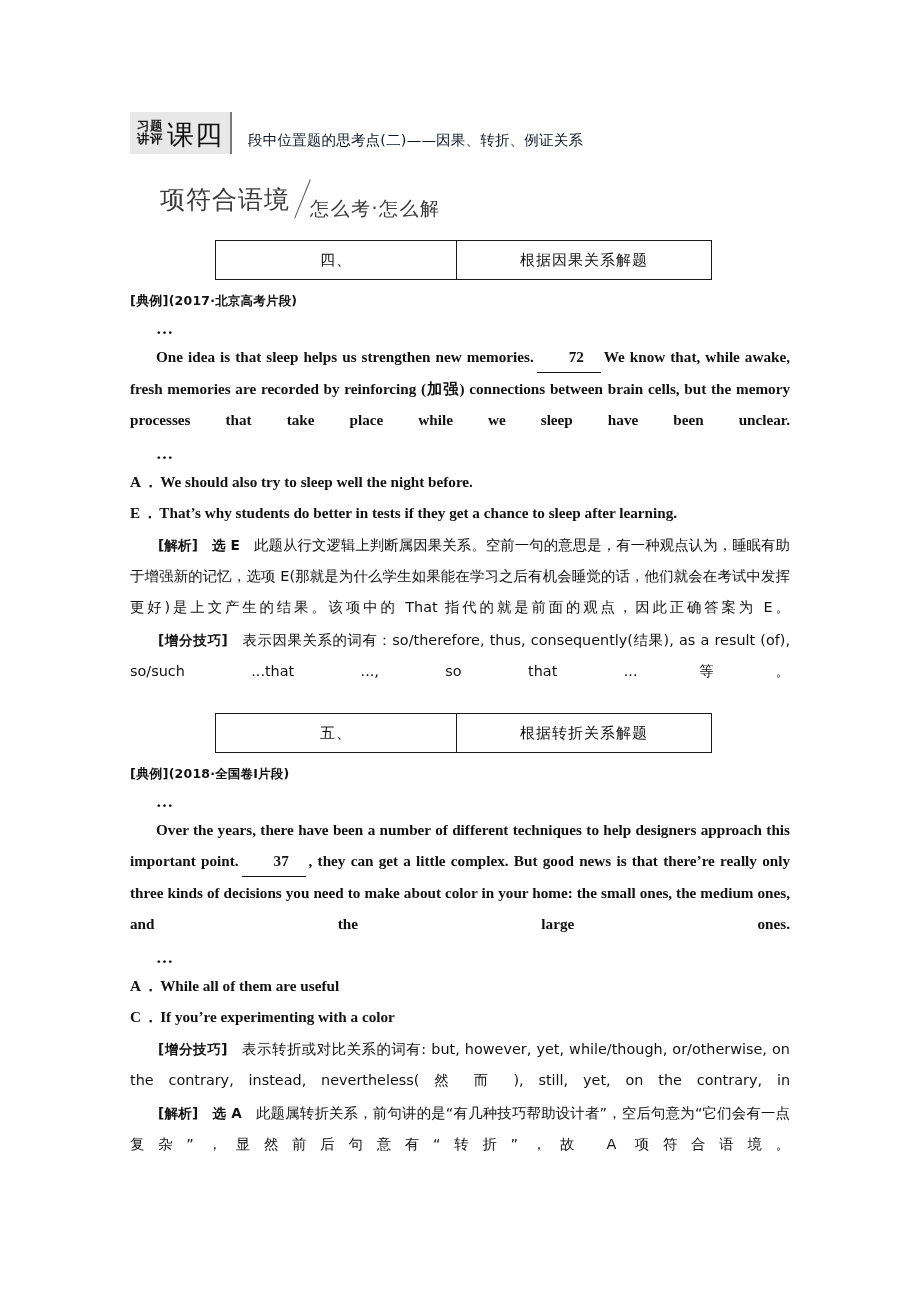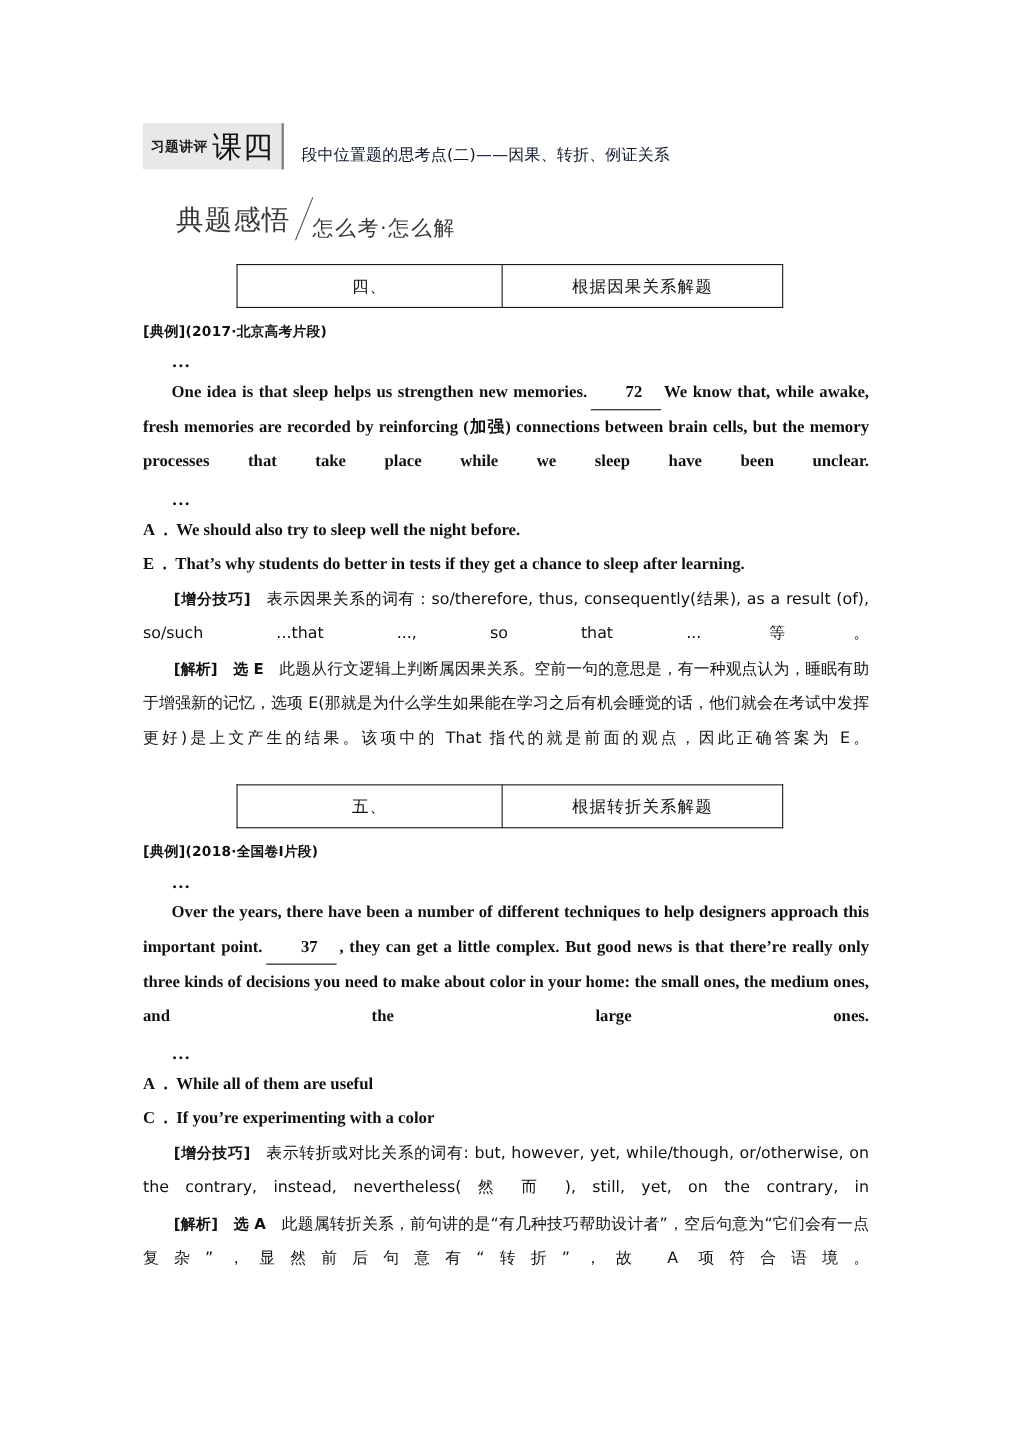--- a/index.html
+++ b/index.html
@@ -37,21 +37,21 @@
     display: flex;
     align-items: center;
     background: #e8e8e8;
     border-right: 2px solid #7a7a7a;
     padding: 3px 7px 3px 7px;
     height: 42px;
     box-sizing: border-box;
   }
   .badge-stack {
     display: flex;
-    flex-direction: row;
+    flex-direction: column;
     justify-content: center;
     line-height: 1.02;
     font-family: "DejaVu Sans", sans-serif;
     font-size: 12.5px;
     font-weight: 700;
     color: #1a1a1a;
     margin-right: 4px;
     letter-spacing: 0.5px;
   }
   .badge-big {
@@ -249,21 +249,21 @@
       <div class="badge-stack">
         <span>习题</span>
         <span>讲评</span>
       </div>
       <div class="badge-big">课四</div>
     </div>
     <div class="header-title">段中位置题的思考点(二)——因果、转折、例证关系</div>
   </div>
 
   <div class="subtitle-block">
-    <span class="subtitle-main">典题感悟</span>
+    <span class="subtitle-main">项符合语境</span>
     <span class="subtitle-slash"></span>
     <span class="subtitle-sub">怎么考·怎么解</span>
   </div>
 
   <div class="content">
 
     <table class="sec-table">
       <tbody>
           <tr>
         <td class="num-cell">四、</td>
@@ -278,23 +278,23 @@
 
     <div class="ellipsis-line">…</div>
 
     <div class="para-en justify-all"><span>One idea is that sleep helps us strengthen new memories.</span><span class="blank-num">72</span><span>We know that, while awake, fresh memories are recorded by reinforcing (加强)  connections between brain cells, but the memory processes that take place while we sleep have been unclear.</span></div>
 
     <div class="ellipsis-line">…</div>
 
     <div class="option-line"><span class="opt-key">A．</span><span>We should also try to sleep well the night before.</span></div>
     <div class="option-line"><span class="opt-key">E．</span><span>That’s why students do better in tests if they get a chance to sleep after learning.</span></div>
 
+    <div class="para-cn wide-justify"><span class="tag">[解析]</span><span class="sp"></span><span class="tag">选 E</span><span class="sp"></span><span>此题从行文逻辑上判断属因果关系。空前一句的意思是，有一种观点认为，睡眠有助于增强新的记忆，选项 E(那就是为什么学生如果能在学习之后有机会睡觉的话，他们就会在考试中发挥更好)是上文产生的结果。该项中的 That 指代的就是前面的观点，因此正确答案为 E。</span></div>
+
     <div class="para-cn wide-justify"><span class="tag">[增分技巧]</span><span class="sp"></span><span>表示因果关系的词有：so/therefore, thus, consequently(结果), as a result (of), so/such ...that ..., so that ...等。</span></div>
-
-    <div class="para-cn wide-justify"><span class="tag">[解析]</span><span class="sp"></span><span class="tag">选 E</span><span class="sp"></span><span>此题从行文逻辑上判断属因果关系。空前一句的意思是，有一种观点认为，睡眠有助于增强新的记忆，选项 E(那就是为什么学生如果能在学习之后有机会睡觉的话，他们就会在考试中发挥更好)是上文产生的结果。该项中的 That 指代的就是前面的观点，因此正确答案为 E。</span></div>
 
     <div class="gap-b"></div>
 
     <table class="sec-table">
       <tbody>
           <tr>
         <td class="num-cell">五、</td>
         <td class="desc-cell">根据转折关系解题</td>
       </tr>
     </tbody>

